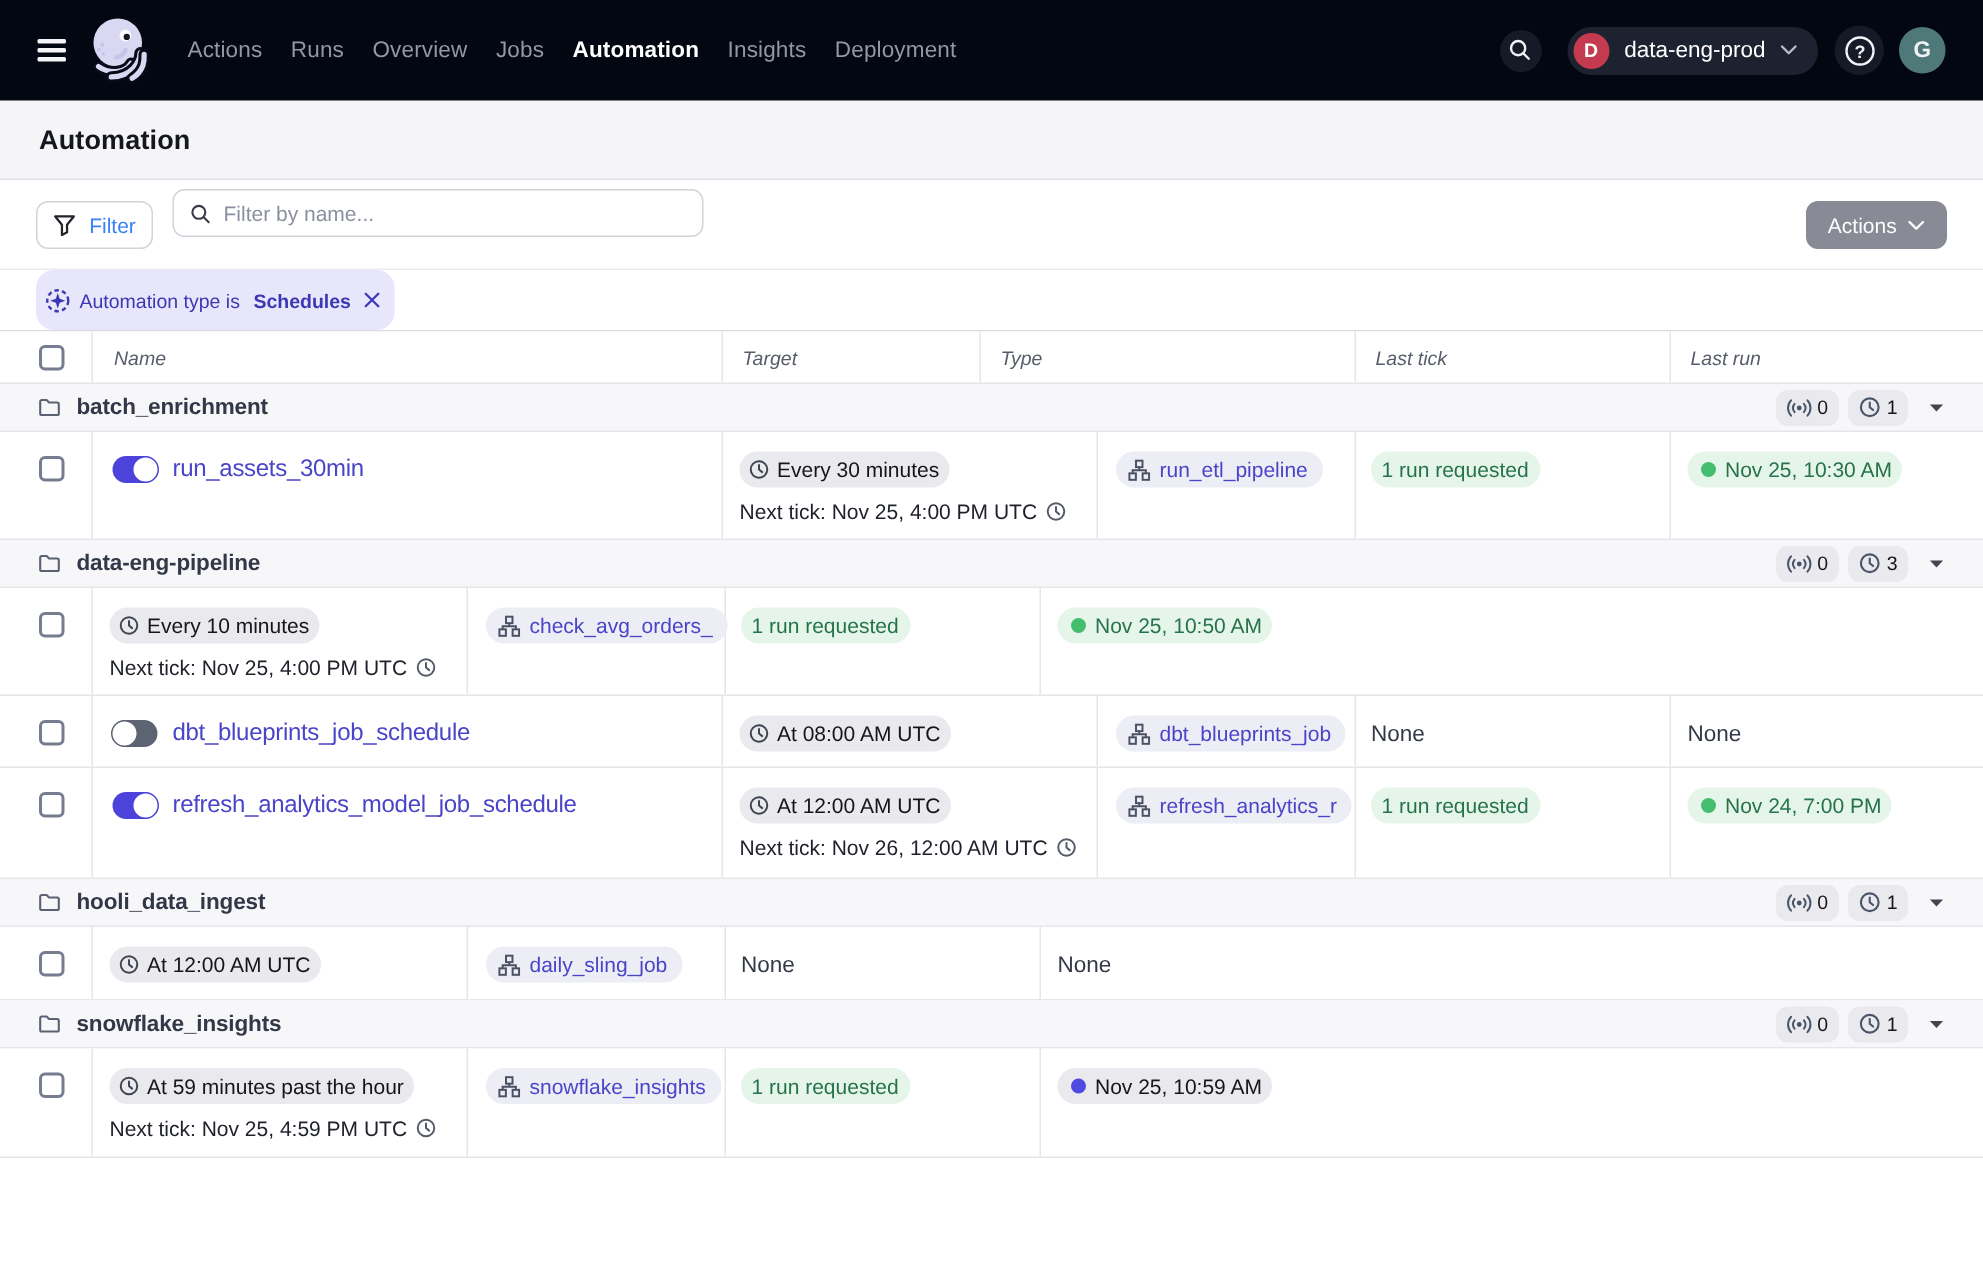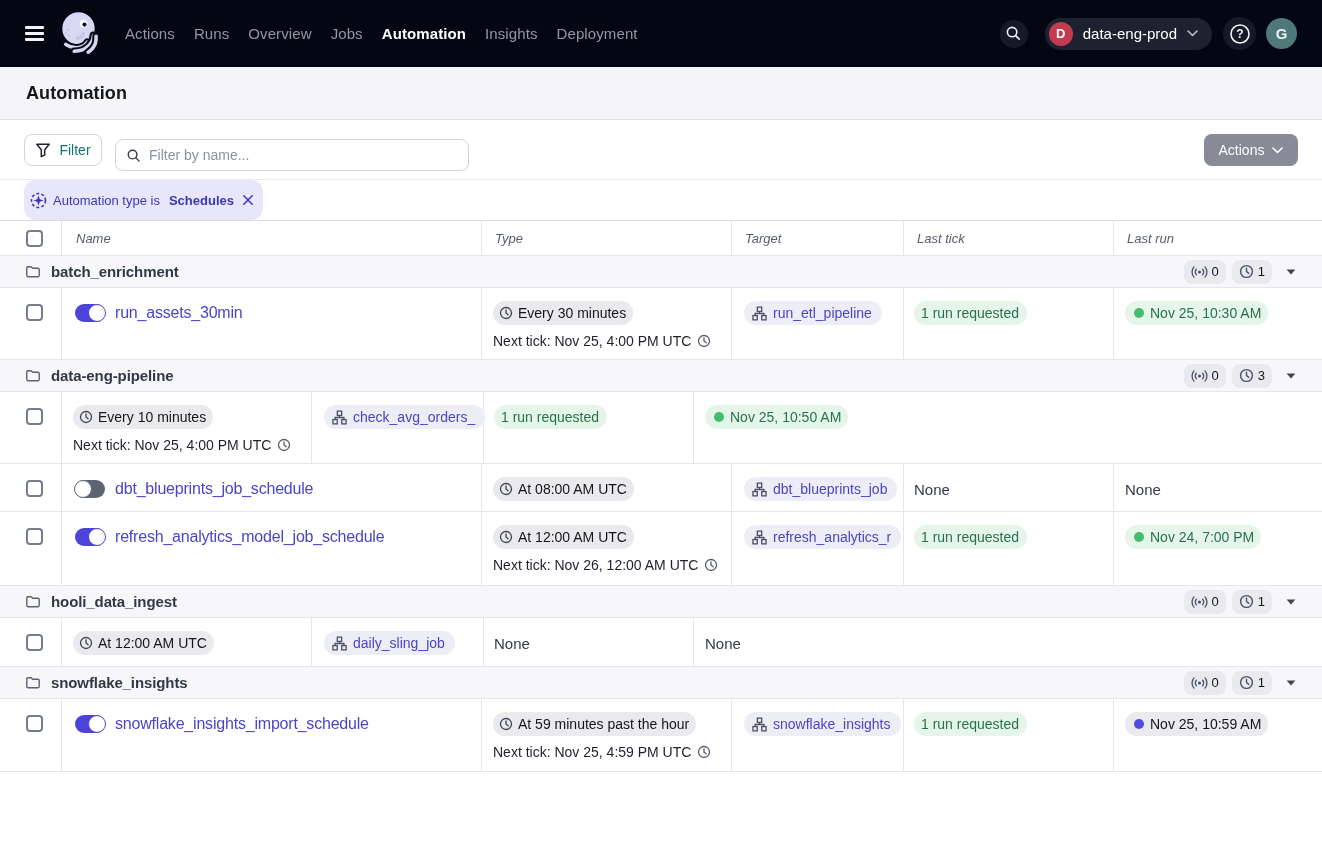--- a/index.html
+++ b/index.html
@@ -16,22 +16,22 @@
 .circbtn { width:32px; height:32px; border-radius:50%; background:#161A27; display:flex; align-items:center; justify-content:center; }
 .deploypill { height:32px; background:#1D2230; border-radius:16px; display:flex; align-items:center; padding:0 14px 0 4px; margin-left:17px; }
 .dcirc { width:24px; height:24px; border-radius:50%; background:#C43A4E; color:#fff; font-size:13px; font-weight:700; display:flex; align-items:center; justify-content:center; }
 .deploypill .dname { color:#fff; font-size:15px; font-weight:500; margin:0 10px 0 10px; }
 .gavatar { width:31px; height:31px; border-radius:50%; background:#4F7878; color:#EDF3F3; font-size:15px; font-weight:600; display:flex; align-items:center; justify-content:center; margin-left:10px; margin-right:25px; }
 
 .pagehead { height:53px; background:#F5F5F7; border-bottom:1px solid #DFE0E5; display:flex; align-items:center; padding:0 26px; }
 .pagehead h1 { font-size:18px; font-weight:700; color:#15171E; letter-spacing:0.1px; }
 
 .filterband { height:60px; border-bottom:1px solid #EBEBEF; position:relative; }
-.btn-filter { position:absolute; left:24px; top:14px; width:78px; height:32px; border:1px solid #D2D4DC; border-radius:8px; background:#fff; display:flex; align-items:center; justify-content:center; gap:8px; font-size:14px; font-weight:500; color:#0f766e; }
-.searchbox { position:absolute; left:115px; top:19px; width:354px; height:32px; border:1px solid #D2D4DC; border-radius:8px; background:#fff; display:flex; align-items:center; padding:0 10px; gap:8px; }
+.btn-filter { position:absolute; left:24px; top:14px; width:78px; height:32px; border:1px solid #D2D4DC; border-radius:8px; background:#fff; display:flex; align-items:center; justify-content:center; gap:8px; font-size:14px; font-weight:500; color:#3b82f6; }
+.searchbox { position:absolute; left:115px; top:6px; width:354px; height:32px; border:1px solid #D2D4DC; border-radius:8px; background:#fff; display:flex; align-items:center; padding:0 10px; gap:8px; }
 .searchbox .ph { color:#8B91A1; font-size:14px; }
 .btn-actions { position:absolute; right:24px; top:14px; width:94px; height:32px; border-radius:8px; background:#888B95; color:#FDFDFE; font-size:14px; font-weight:500; display:flex; align-items:center; justify-content:center; gap:8px; }
 
 .chiprow { height:40px; display:flex; align-items:center; padding:0 24px; }
 .fchip { height:40px; background:#E7E6FA; border-radius:12px; display:flex; align-items:center; padding:0 9px 0 6px; gap:6px; font-size:13px; color:#3C38B4; }
 .fchip b { font-weight:700; margin-left:3px; }
 
 .tbl { border-top:1px solid #DADBE0; }
 .trow { display:flex; border-bottom:1px solid #E6E6EA; background:#fff; }
 .cell { border-right:1px solid #E6E6EA; }
@@ -170,22 +170,22 @@
       </svg>
   </div>
 </div>
 
 <div class="tbl">
 <div class="trow thead">
   <div class="cell c0" style="align-items:center;">
         <span class="cb"></span>
       </div>
   <div class="cell c1" style="padding-left:14px;">Name</div>
+  <div class="cell c3">Target</div>
   <div class="cell c2">Type</div>
-  <div class="cell c3">Target</div>
   <div class="cell c4">Last tick</div>
   <div class="cell c5">Last run</div>
 </div>
     <div class="grp">
       <svg width="16" height="16" viewBox="0 0 16 16" fill="none">
         <path d="M1.8 3.8 A1.1 1.1 0 0 1 2.9 2.7 H6.1 L7.7 4.3 H13.1 A1.1 1.1 0 0 1 14.2 5.4 V11.6 A1.1 1.1 0 0 1 13.1 12.7 H2.9 A1.1 1.1 0 0 1 1.8 11.6 Z" stroke="#5A6272" stroke-width="1.4" stroke-linejoin="round"></path>
       </svg>
       <span class="gname">batch_enrichment</span>
     <span class="gright">
       <span class="badge">
@@ -507,28 +507,20 @@
         </span>
       <svg class="gcaret" width="10" height="6" viewBox="0 0 10 6">
           <path d="M0.6 0.6 H9.4 L5 5.4 Z" fill="#40454F"></path>
         </svg>
     </span>
     </div>
     <div class="trow drow" style="height:73px;">
     <div class="cell c0">
         <span class="cb"></span>
       </div>
-    <div class="cell c1">
-        <div class="line1">
-          <span class="tgl tgl-on">
-            <span class="knob"></span>
-          </span>
-          <span class="name">snowflake_insights_import_schedule</span>
-        </div>
-      </div>
     <div class="cell c2">
         <div class="line1">
           <span class="chip chip-grey" style="padding-left:6px;"><svg width="14" height="14" viewBox="0 0 16 16" fill="none">
               <circle cx="8" cy="8" r="6.3" stroke="#404554" stroke-width="1.5"></circle>
               <path d="M8 4.6 V8 L10.4 10" stroke="#404554" stroke-width="1.5" stroke-linecap="round"></path>
             </svg>At 59 minutes past the hour</span>
         </div>
         <div class="nexttick">Next tick: Nov 25, 4:59 PM UTC <svg width="14" height="14" viewBox="0 0 16 16" fill="none">
             <circle cx="8" cy="8" r="6.3" stroke="#555B69" stroke-width="1.5"></circle>
             <path d="M8 4.6 V8 L10.4 10" stroke="#555B69" stroke-width="1.5" stroke-linecap="round"></path>

